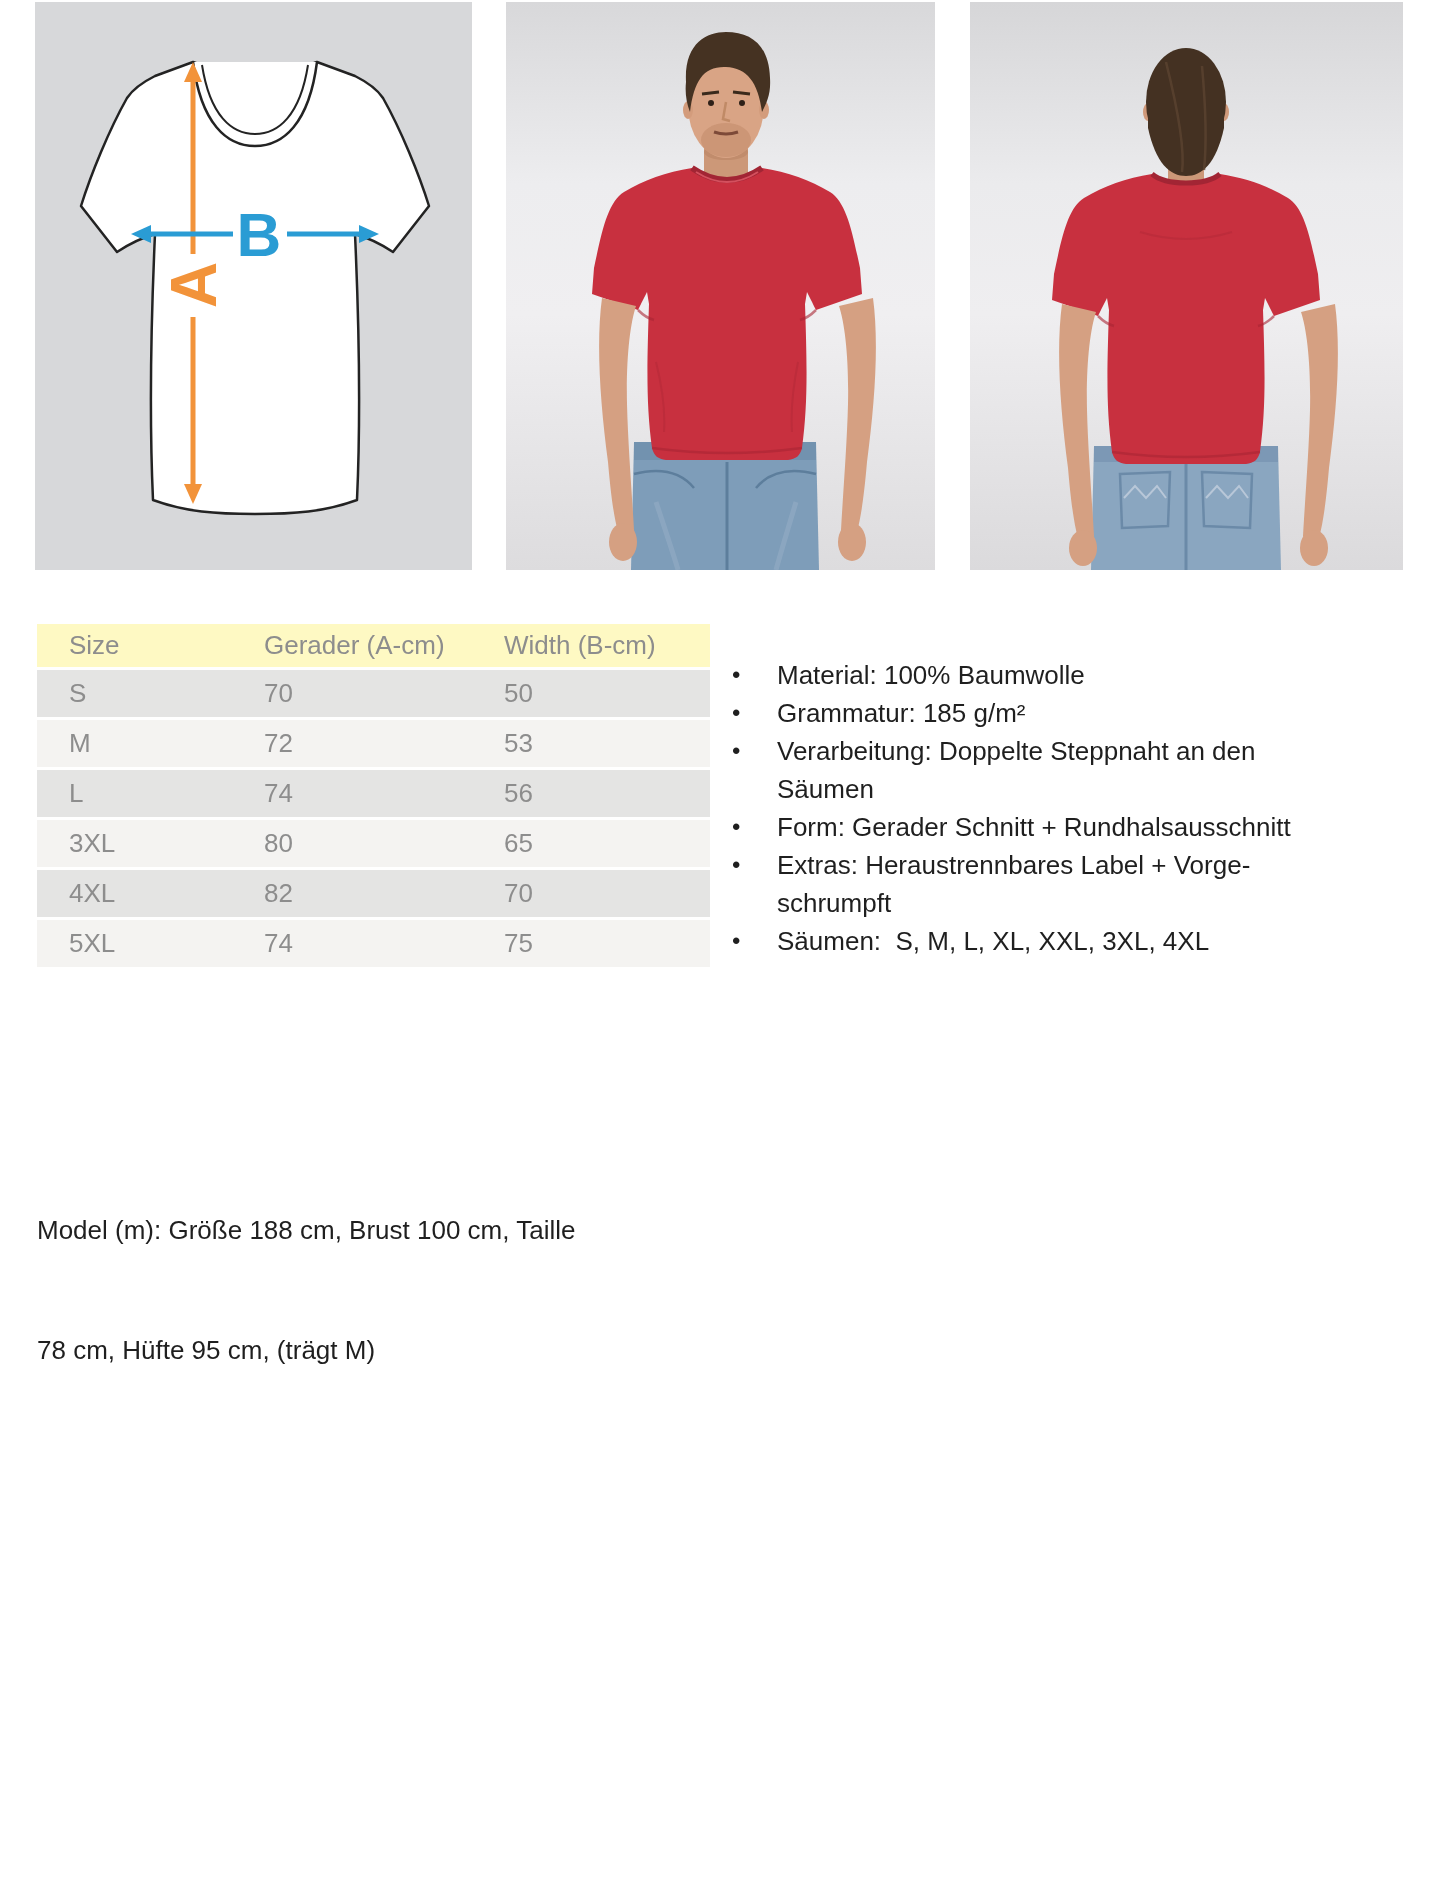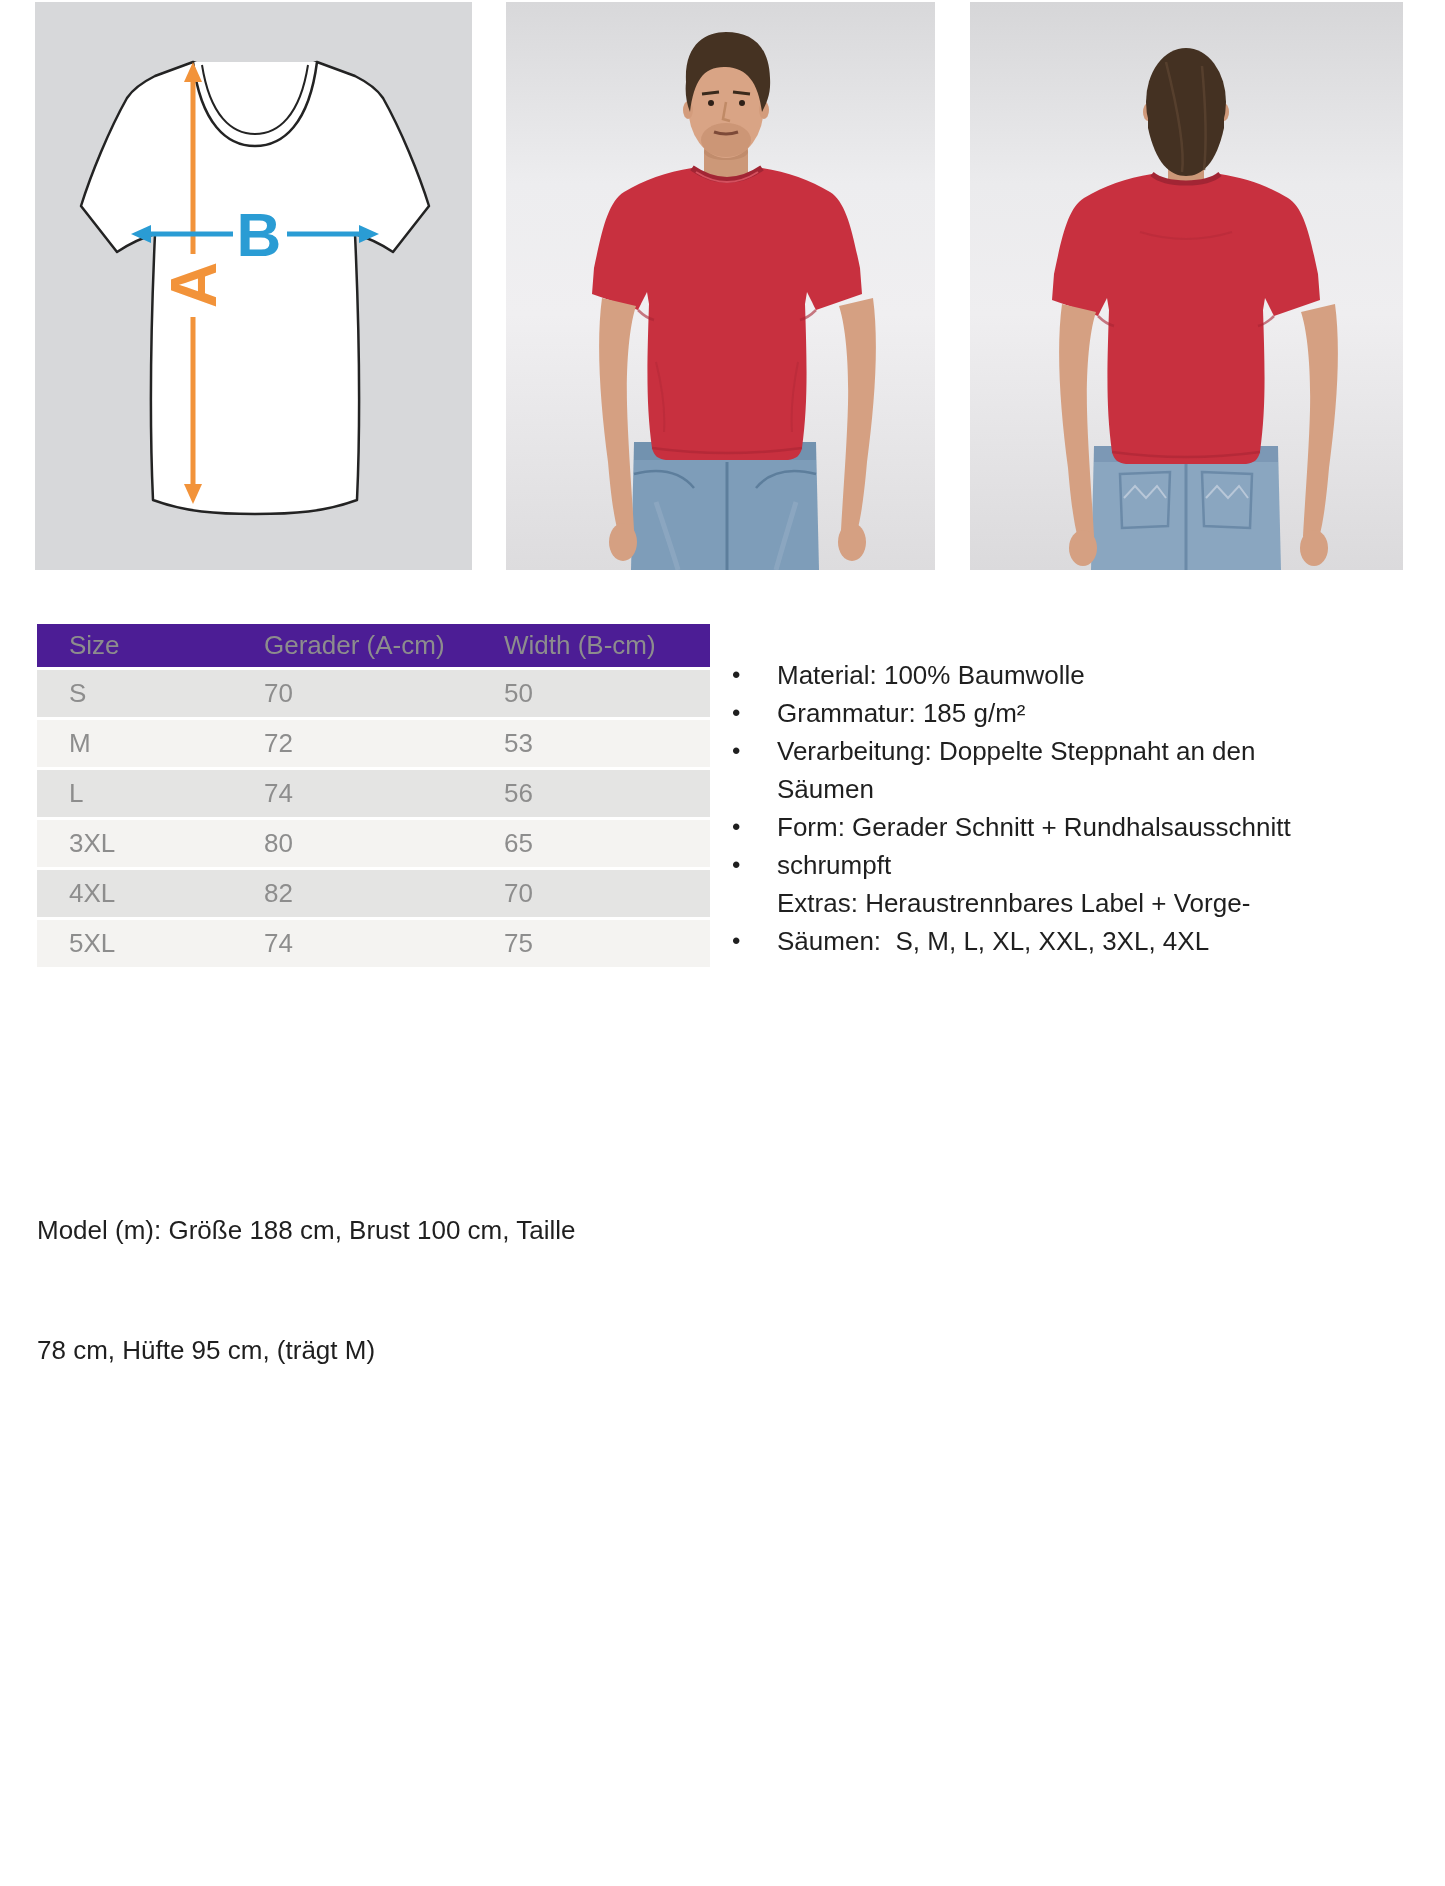--- a/index.html
+++ b/index.html
@@ -13,21 +13,21 @@
              background:linear-gradient(180deg,#d8d8da 0%,#ededef 32%,#f0eff1 55%,#dddcde 100%);}
   #back-box{left:970px;width:433px;height:568px;
             background:linear-gradient(180deg,#d6d6d8 0%,#ebebed 32%,#efeef0 55%,#dbdadc 100%);}
   .img-box svg{display:block;width:100%;height:100%;}
 
   
   #size-table{position:absolute;left:37px;top:624px;width:673px;border-collapse:collapse;
               font-size:26px;color:#8d8d8d;}
   #size-table th,#size-table td{font-weight:normal;text-align:left;padding:0;
               border-bottom:3px solid #ffffff;}
-  #size-table th{height:43px;background:#4c1d95;}
+  #size-table th{height:43px;background:#fef9c3;}
   #size-table td{height:47px;}
   #size-table .c1{width:195px;padding-left:32px;}
   #size-table .c2{width:240px;}
   #size-table .c3{width:206px;}
   #size-table tr.dark td{background:#e4e4e3;}
   #size-table tr.light td{background:#f4f3f1;}
 
   
   #notes{position:absolute;left:37px;top:1130px;font-size:26px;line-height:40px;
          color:#1f1f1f;white-space:pre;}
@@ -259,22 +259,22 @@
       </div>
       <div class="bullet-item">
         <span class="bullet-dot">•</span>
         <div class="bullet-lines">
             <div class="bullet-line">Form: Gerader Schnitt + Rundhalsausschnitt</div>
           </div>
       </div>
       <div class="bullet-item">
         <span class="bullet-dot">•</span>
         <div class="bullet-lines">
+            <div class="bullet-line">Extras: Heraustrennbares Label + Vorge-</div>
             <div class="bullet-line">schrumpft</div>
-            <div class="bullet-line">Extras: Heraustrennbares Label + Vorge-</div>
           </div>
       </div>
       <div class="bullet-item">
         <span class="bullet-dot">•</span>
         <div class="bullet-lines">
             <div class="bullet-line">Säumen:  S, M, L, XL, XXL, 3XL, 4XL</div>
             <div class="bullet-line"></div>
           </div>
       </div>
     </div>

